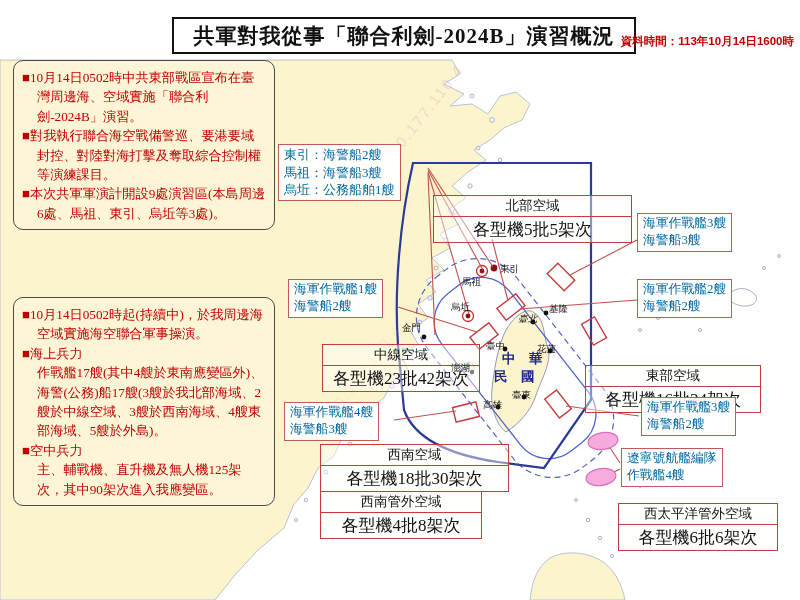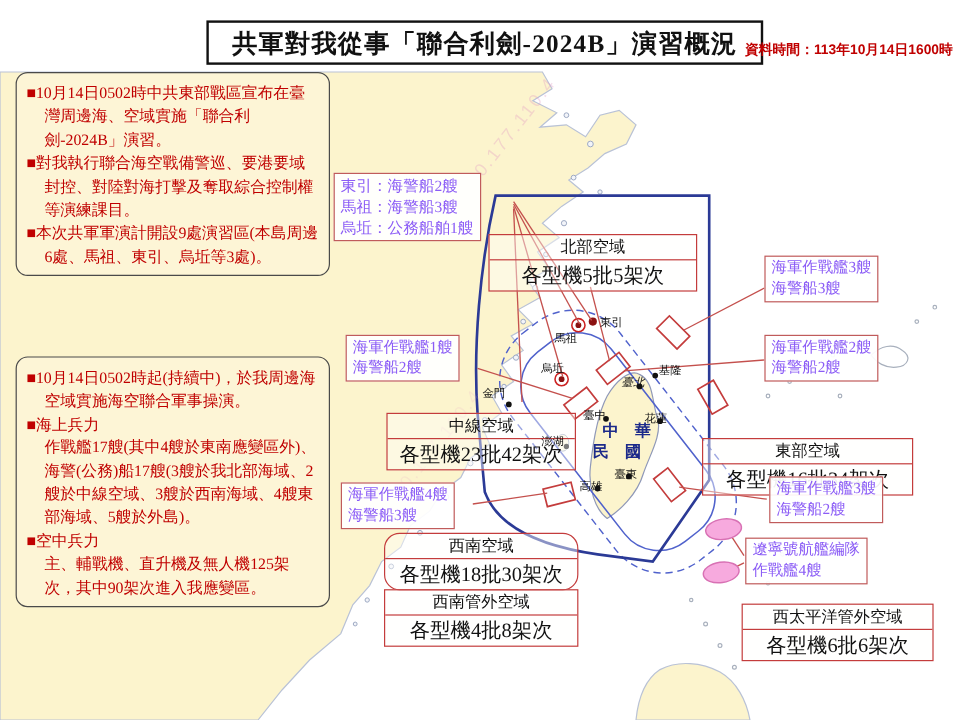--- a/index.html
+++ b/index.html
@@ -13,21 +13,21 @@
   .timestamp{position:absolute;right:6px;top:3px;font-size:11.5px;font-weight:bold;color:var(--red-text);
     font-family:"Liberation Sans",sans-serif;margin-top:31px;}
   
   .info-panel{position:absolute;left:13px;width:262px;background:var(--panel-bg);
     border:1.6px solid #4a4a4a;border-radius:10px;padding:7px 8px 6px 8px;box-sizing:border-box;
     color:var(--red-text);font-size:13.2px;line-height:1.47;}
   .info-panel .bullet-item{padding-left:15px;text-indent:-15px;}
   .info-panel .body-item{padding-left:15px;}
   
   .ship-box{position:absolute;border:1.3px solid var(--label-border);background:rgba(255,255,255,0.93);
-    padding:1px 5px;font-size:12.8px;line-height:1.35;color:#8b5cf6;white-space:nowrap;}
+    padding:1px 5px;font-size:12.8px;line-height:1.35;color:#0369a1;white-space:nowrap;}
   .zone-box{position:absolute;border:1.4px solid var(--zone-border);background:rgba(255,255,252,0.45);
     color:#111;box-sizing:border-box;}
   .zone-box .zone-name{text-align:center;border-bottom:1.4px solid var(--zone-border);
     padding:1px 4px;font-size:13.5px;white-space:nowrap;}
   .zone-box .zone-sorties{text-align:center;padding:1px 4px;font-size:17px;white-space:nowrap;}
   .place{position:absolute;font-size:9.5px;color:#111;white-space:nowrap;}
   .country{position:absolute;font-size:13.5px;font-weight:bold;color:#1c2a8a;letter-spacing:5px;white-space:nowrap;}
   .watermark{position:absolute;color:#e39ec4;font-family:"Liberation Sans",sans-serif;
     font-size:15px;letter-spacing:2px;transform:rotate(-52deg);transform-origin:left top;pointer-events:none;}
 </style>
@@ -168,29 +168,29 @@
     <div class="bullet-item">■空中兵力</div>
     <div class="body-item">主、輔戰機、直升機及無人機125架次，其中90架次進入我應變區。</div>
   </div>
 
   <div class="ship-box" style="left:278px;top:144px;font-size:13px;">
     <div>東引：海警船2艘</div>
     <div>馬祖：海警船3艘</div>
     <div>烏坵：公務船舶1艘</div>
   </div>
 
-  <div class="zone-box" style="left:407px;top:195px;width:174px;">
+  <div class="zone-box" style="left:433px;top:195px;width:199px;">
     <div class="zone-name">北部空域</div>
     <div class="zone-sorties">各型機5批5架次</div>
   </div>
   <div class="zone-box" style="left:322px;top:344px;width:158px;">
     <div class="zone-name">中線空域</div>
     <div class="zone-sorties">各型機23批42架次</div>
   </div>
-  <div class="zone-box" style="left:320px;top:444px;width:162px;border-radius:13px;">
+  <div class="zone-box" style="left:320px;top:444px;width:189px;">
     <div class="zone-name">西南空域</div>
     <div class="zone-sorties">各型機18批30架次</div>
   </div>
   <div class="zone-box" style="left:320px;top:491px;width:162px;">
     <div class="zone-name">西南管外空域</div>
     <div class="zone-sorties">各型機4批8架次</div>
   </div>
   <div class="zone-box" style="left:585px;top:349px;width:176px;margin-top:16px;">
     <div class="zone-name">東部空域</div>
     <div class="zone-sorties">各型機16批34架次</div>

